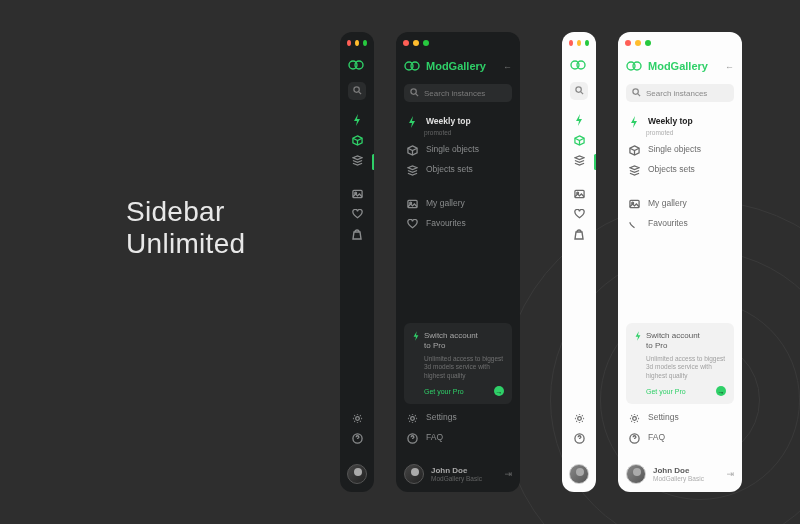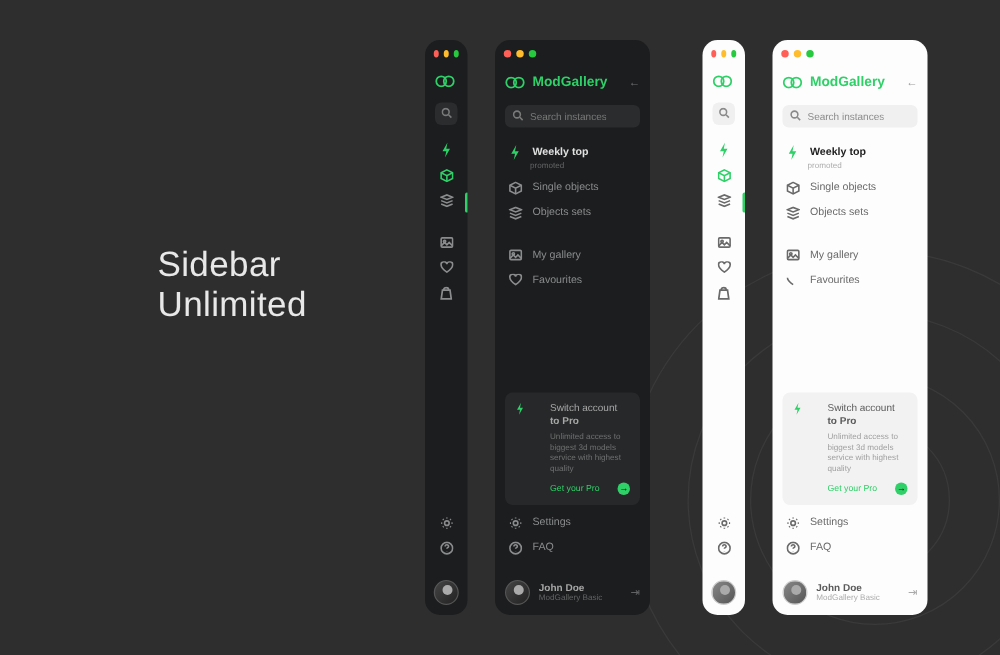--- a/index.html
+++ b/index.html
@@ -52,26 +52,26 @@
 
   .section-gap{height:14px}
 
   .active-bar{position:absolute;width:3px;height:16px;background:#2fd068;border-radius:2px;right:-1px}
   .collapsed .active-bar{right:-1px;top:122px}
 
   .promo{margin:0 8px;padding:8px;border-radius:6px;position:absolute;bottom:88px;left:0;right:0}
   .dark .promo{background:#262829}
   .light .promo{background:#f2f2f2}
   .promo-title{font-size:8px;font-weight:400;line-height:1.25}
-  .promo-title b{font-weight:700}
+  .promo-title b{font-weight:400}
   .promo-desc{font-size:6.5px;opacity:.55;margin-top:4px;line-height:1.3}
   .promo-cta{font-size:7px;color:#2fd068;margin-top:6px;display:flex;align-items:center;justify-content:space-between}
   .promo-cta .dot{width:10px;height:10px;border-radius:50%;background:#2fd068;display:flex;align-items:center;justify-content:center;color:#111;font-size:7px}
   .promo .bolt{color:#2fd068;font-size:9px;position:absolute;left:8px;top:8px}
-  .promo-body{margin-left:28px}
+  .promo-body{margin-left:12px}
 
   .bottom{position:absolute;bottom:44px;left:0;right:0;padding:0 8px}
   .user{position:absolute;bottom:8px;left:0;right:0;padding:0 8px;display:flex;align-items:center;gap:7px}
   .avatar{width:20px;height:20px;border-radius:50%;background:linear-gradient(135deg,#444,#222);flex-shrink:0;border:1px solid #555;position:relative;overflow:hidden}
   .light .avatar{border-color:#ccc;background:linear-gradient(135deg,#888,#555)}
   .avatar::after{content:"";position:absolute;width:8px;height:8px;background:#aaa;border-radius:50%;top:3px;left:6px}
   .uname{font-size:8px;font-weight:700}
   .urole{font-size:6.5px;opacity:.5}
   .logout-ic{margin-left:auto;opacity:.5;font-size:9px}
   .collapsed .user{justify-content:center}

